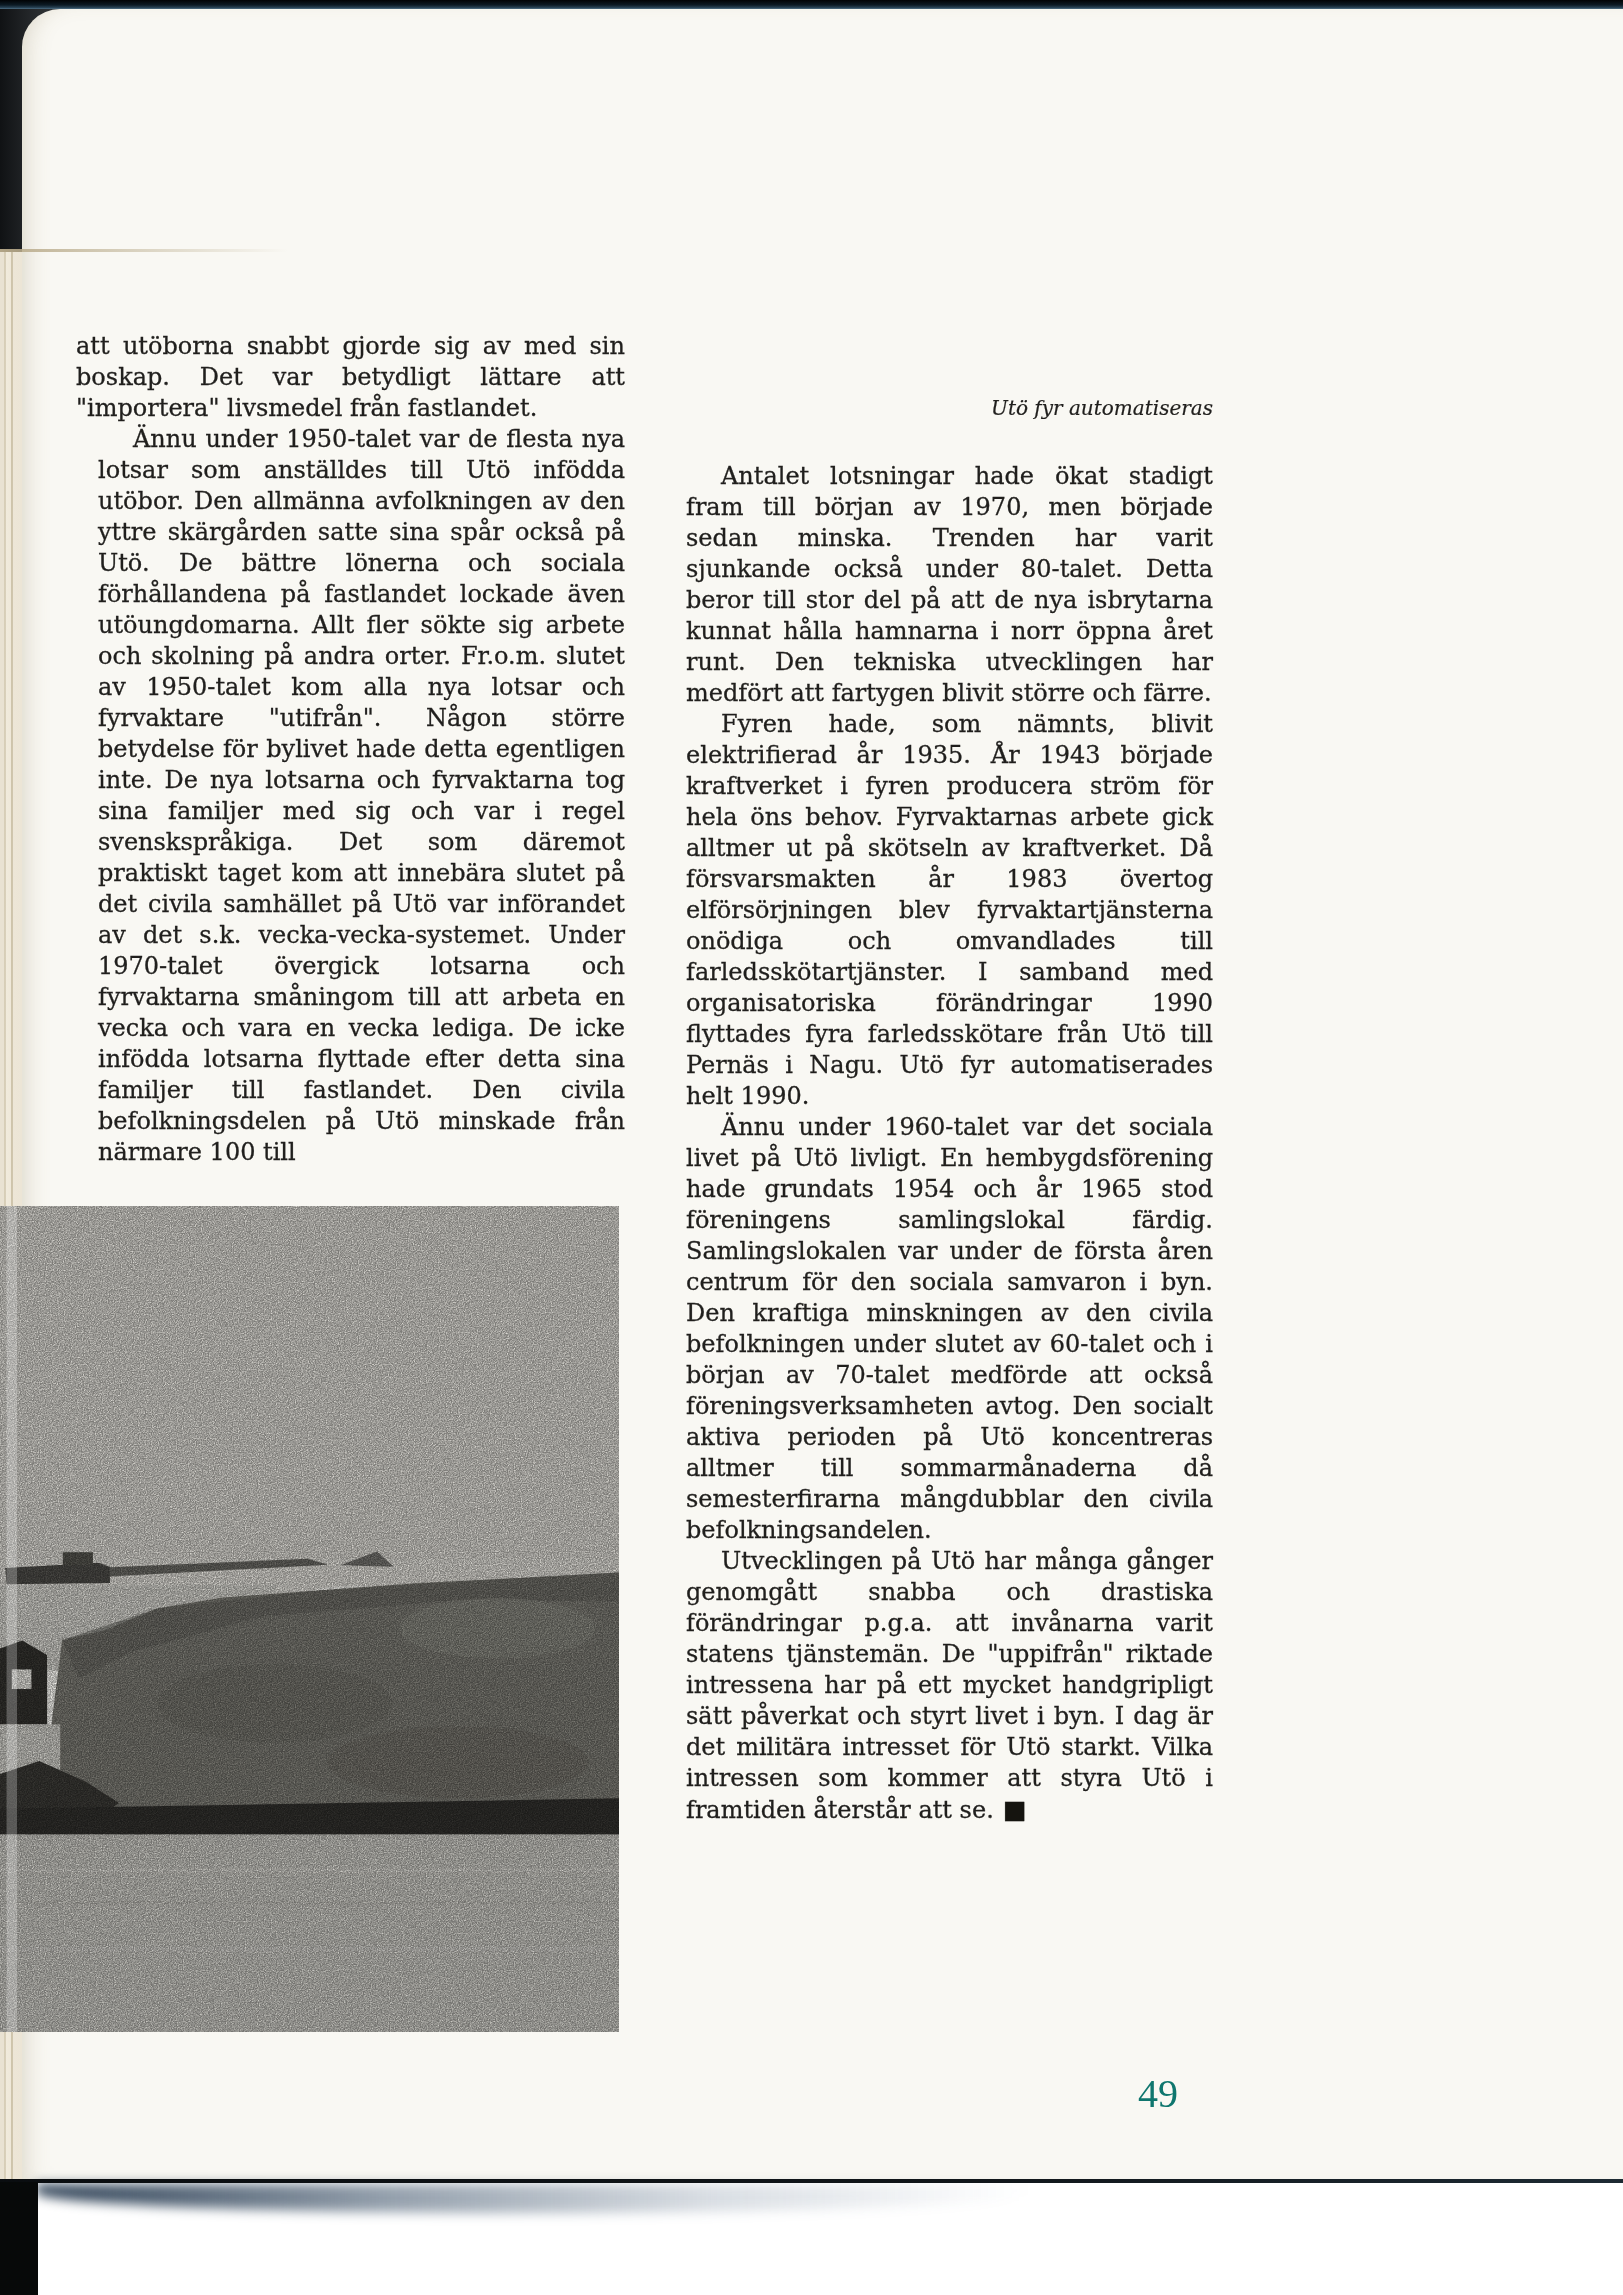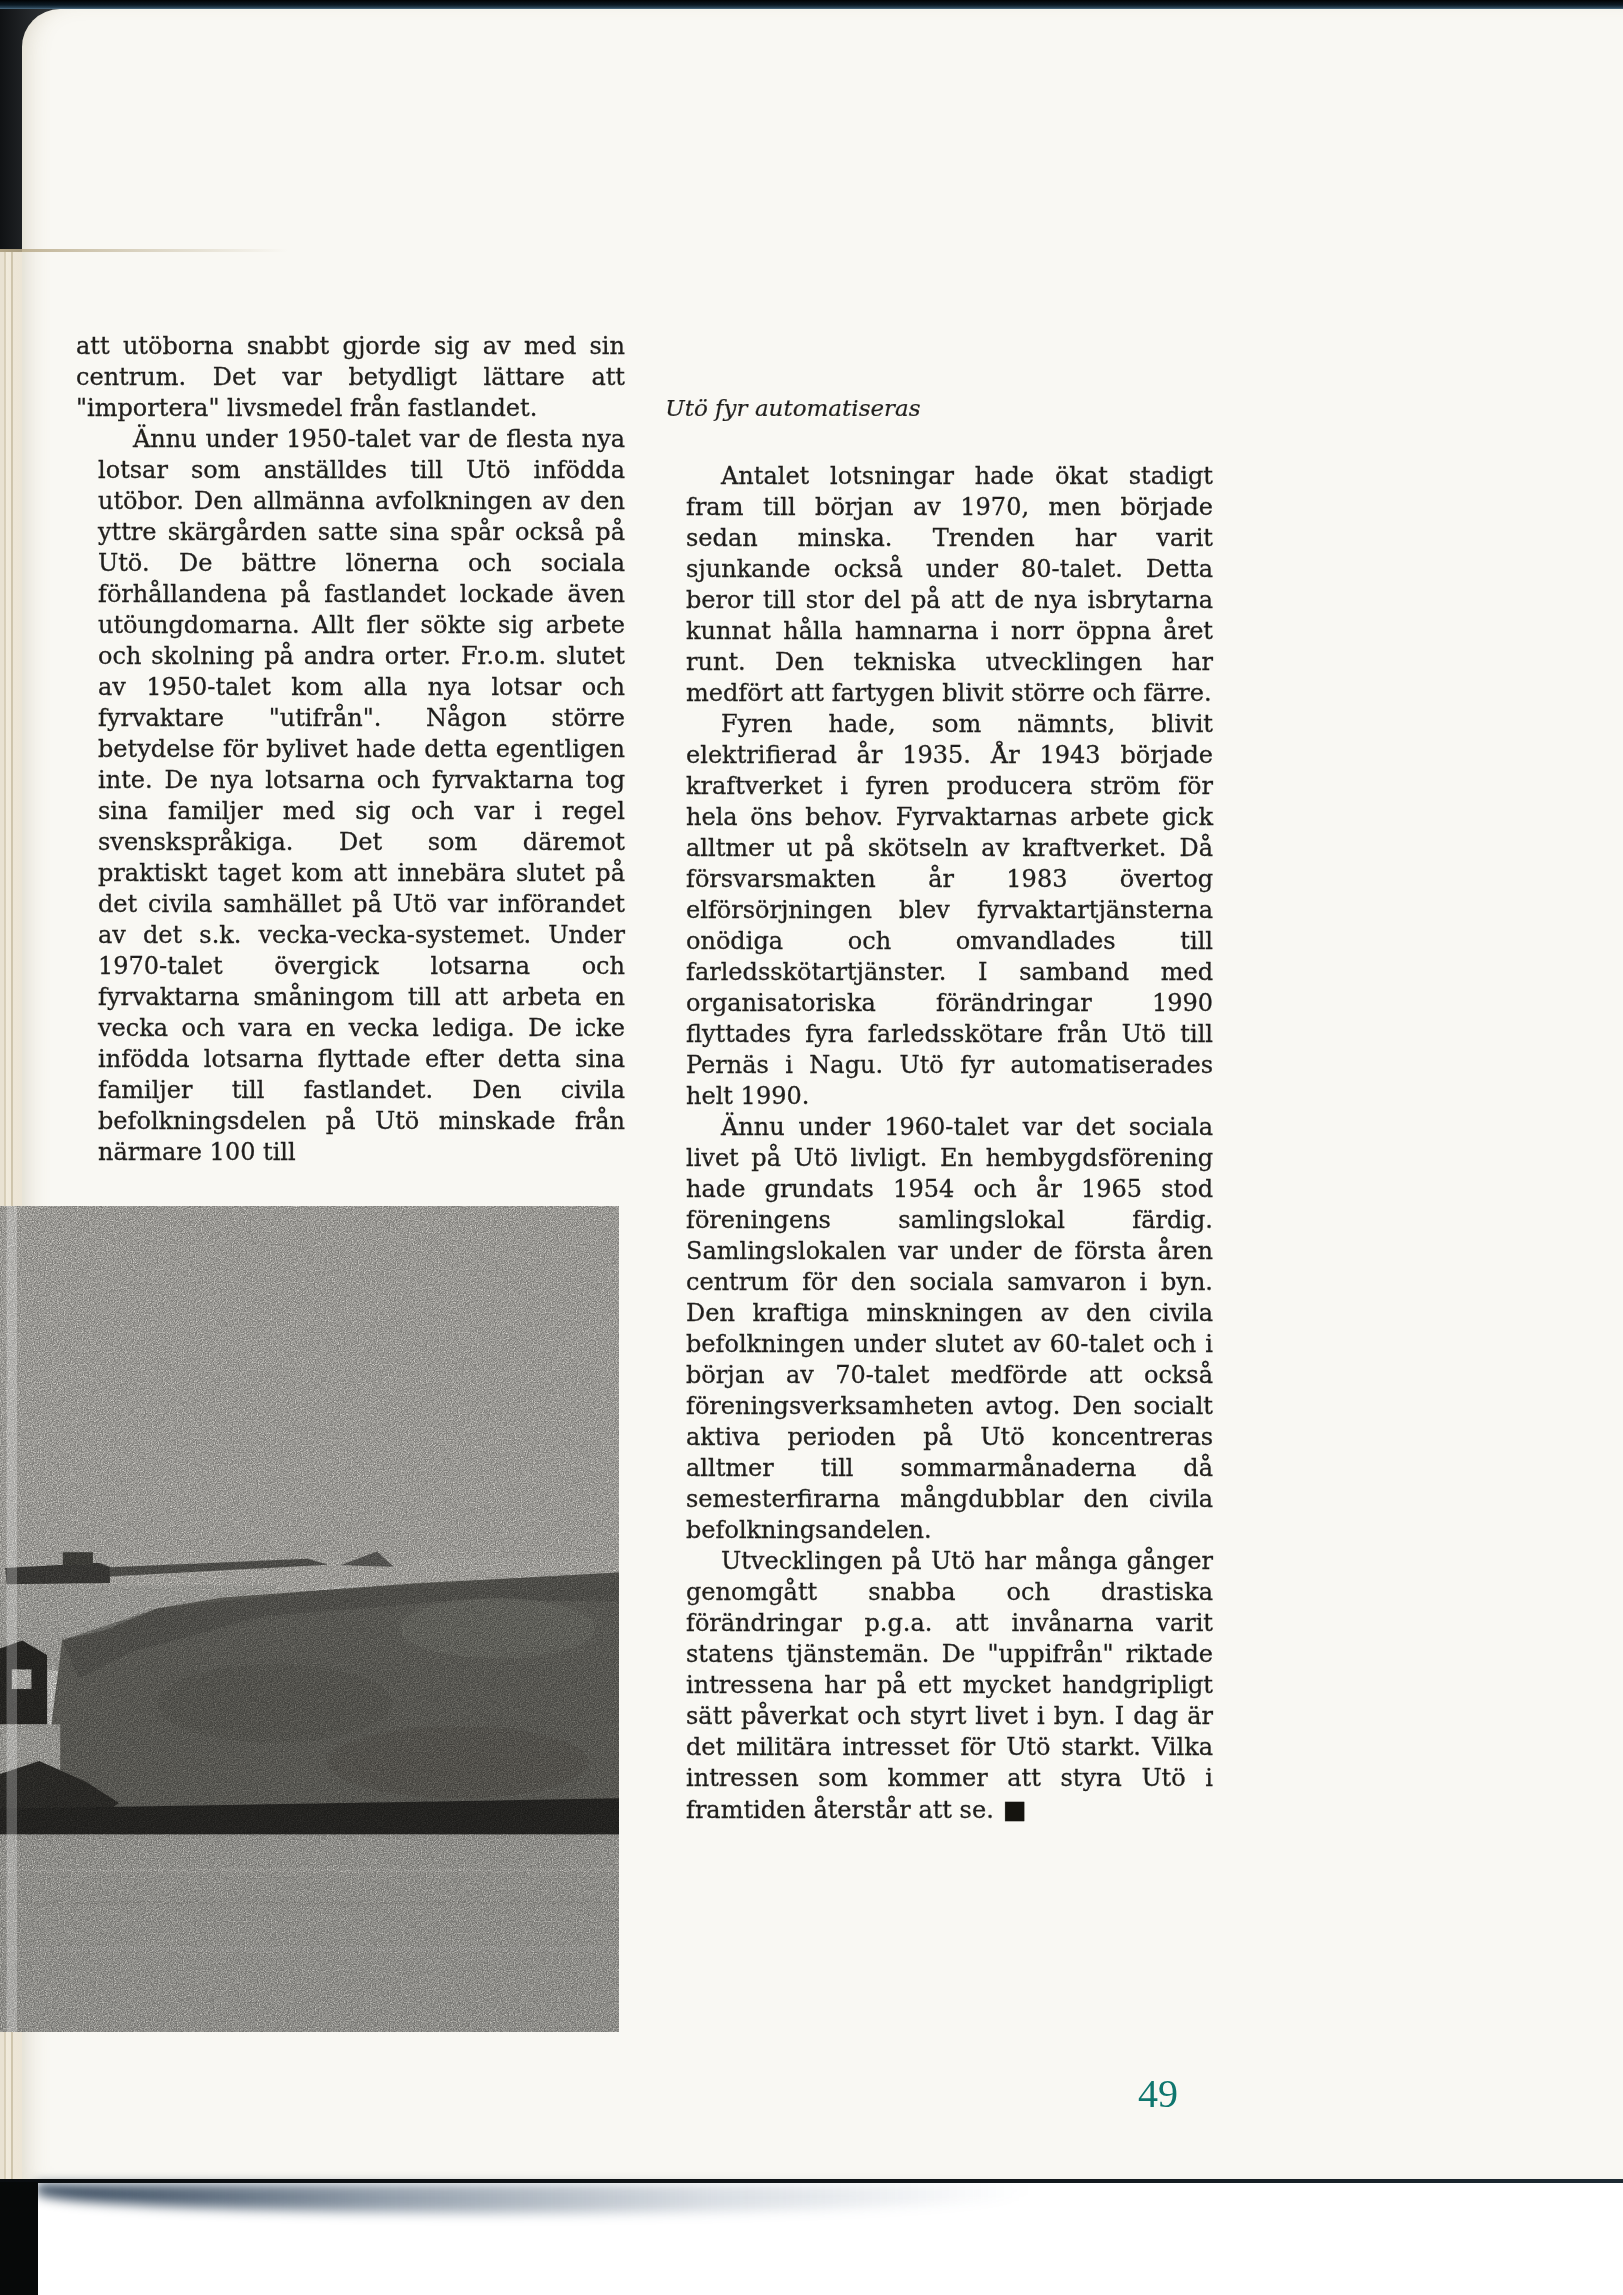--- a/index.html
+++ b/index.html
@@ -59,25 +59,25 @@
     -webkit-text-stroke: 0.3px #201f1d;
     z-index: 4;
   }
   .col-left  { left: 76px;  top: 331px; }
   .col-right { left: 664px; top: 331px; }
   .para { margin: 0; }
   .para.indented { text-indent: 35px; margin-left: 22px; }
   .heading {
     font-style: italic;
     font-weight: normal;
-    font-size: 23px;
+    font-size: 20px;
     line-height: 31px;
     margin: 62px 0 37px 1.3px;
     -webkit-text-stroke: 0.2px #201f1d;
-    text-align: left;
+    text-align: right;
   }
   .end-marker {
     font-style: normal;
     font-size: 25px;
     letter-spacing: 0;
     padding-left: 9.2px;
     color: #15140f;
   }
   .page-number {
     position: absolute; left: 1138px; top: 2070px;
@@ -124,21 +124,21 @@
 
 <div class="scan">
 
   <div class="corner-dark"></div>
   <div class="page-sheet"></div>
   <div class="underpage-line"></div>
   <div class="left-edge"></div>
   <div class="top-strip"></div>
 
   <div class="column col-left">
-    <p class="para">att utöborna snabbt gjorde sig av med sin centrum. Det var betydligt lättare att "importera" livsmedel från fastlandet.</p>
+    <p class="para">att utöborna snabbt gjorde sig av med sin boskap. Det var betydligt lättare att "importera" livsmedel från fastlandet.</p>
     <p class="para indented">Ännu under 1950-talet var de flesta nya lotsar som anställdes till Utö infödda utöbor. Den allmänna avfolkningen av den yttre skärgården satte sina spår också på Utö. De bättre lönerna och sociala förhållandena på fastlandet lockade även utöungdomarna. Allt fler sökte sig arbete och skolning på andra orter. Fr.o.m. slutet av 1950-talet kom alla nya lotsar och fyrvaktare "utifrån". Någon större betydelse för bylivet hade detta egentligen inte. De nya lotsarna och fyrvaktarna tog sina familjer med sig och var i regel svenskspråkiga. Det som däremot praktiskt taget kom att innebära slutet på det civila samhället på Utö var införandet av det s.k. vecka-vecka-systemet. Under 1970-talet övergick lotsarna och fyrvaktarna småningom till att arbeta en vecka och vara en vecka lediga. De icke infödda lotsarna flyttade efter detta sina familjer till fastlandet. Den civila befolkningsdelen på Utö minskade från närmare 100 till</p>
   </div>
 
   <div class="column col-right">
     <h3 class="heading">Utö fyr automatiseras</h3>
     <p class="para indented">Antalet lotsningar hade ökat stadigt fram till början av 1970, men började sedan minska. Trenden har varit sjunkande också under 80-talet. Detta beror till stor del på att de nya isbrytarna kunnat hålla hamnarna i norr öppna året runt. Den tekniska utvecklingen har medfört att fartygen blivit större och färre.</p>
     <p class="para indented">Fyren hade, som nämnts, blivit elektrifierad år 1935. År 1943 började kraftverket i fyren producera ström för hela öns behov. Fyrvaktarnas arbete gick alltmer ut på skötseln av kraftverket. Då försvarsmakten år 1983 övertog elförsörjningen blev fyrvaktartjänsterna onödiga och omvandlades till farledsskötartjänster. I samband med organisatoriska förändringar 1990 flyttades fyra farledsskötare från Utö till Pernäs i Nagu. Utö fyr automatiserades helt 1990.</p>
     <p class="para indented">Ännu under 1960-talet var det sociala livet på Utö livligt. En hembygdsförening hade grundats 1954 och år 1965 stod föreningens samlingslokal färdig. Samlingslokalen var under de första åren centrum för den sociala samvaron i byn. Den kraftiga minskningen av den civila befolkningen under slutet av 60-talet och i början av 70-talet medförde att också föreningsverksamheten avtog. Den socialt aktiva perioden på Utö koncentreras alltmer till sommarmånaderna då semesterfirarna mångdubblar den civila befolkningsandelen.</p>
     <p class="para indented"><span>Utvecklingen på Utö har många gånger genomgått snabba och drastiska förändringar p.g.a. att invånarna varit statens tjänstemän. De "uppifrån" riktade intressena har på ett mycket handgripligt sätt påverkat och styrt livet i byn. I dag är det militära intresset för Utö starkt. Vilka intressen som kommer att styra Utö i framtiden återstår att se.</span><span class="end-marker">■</span></p>
   </div>

